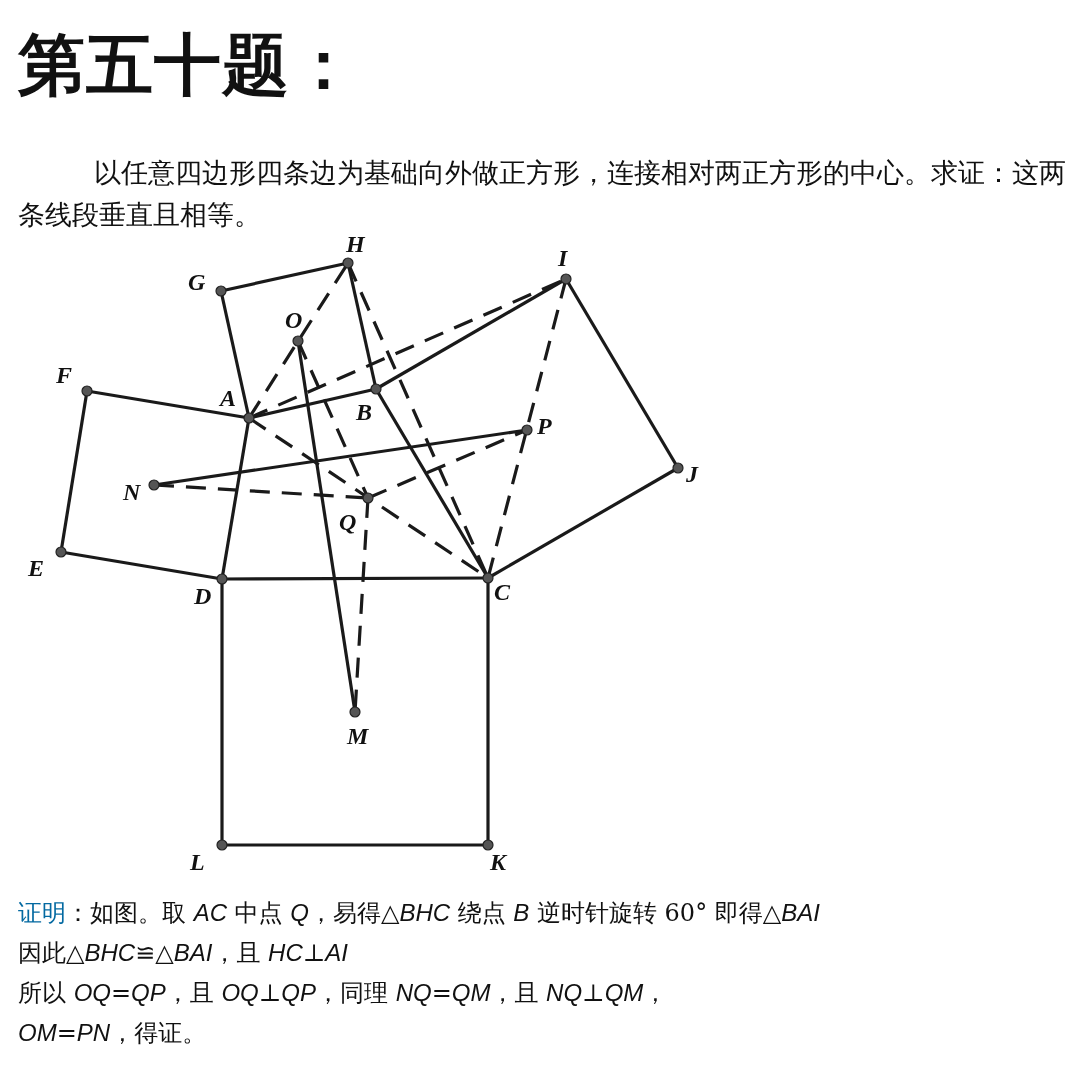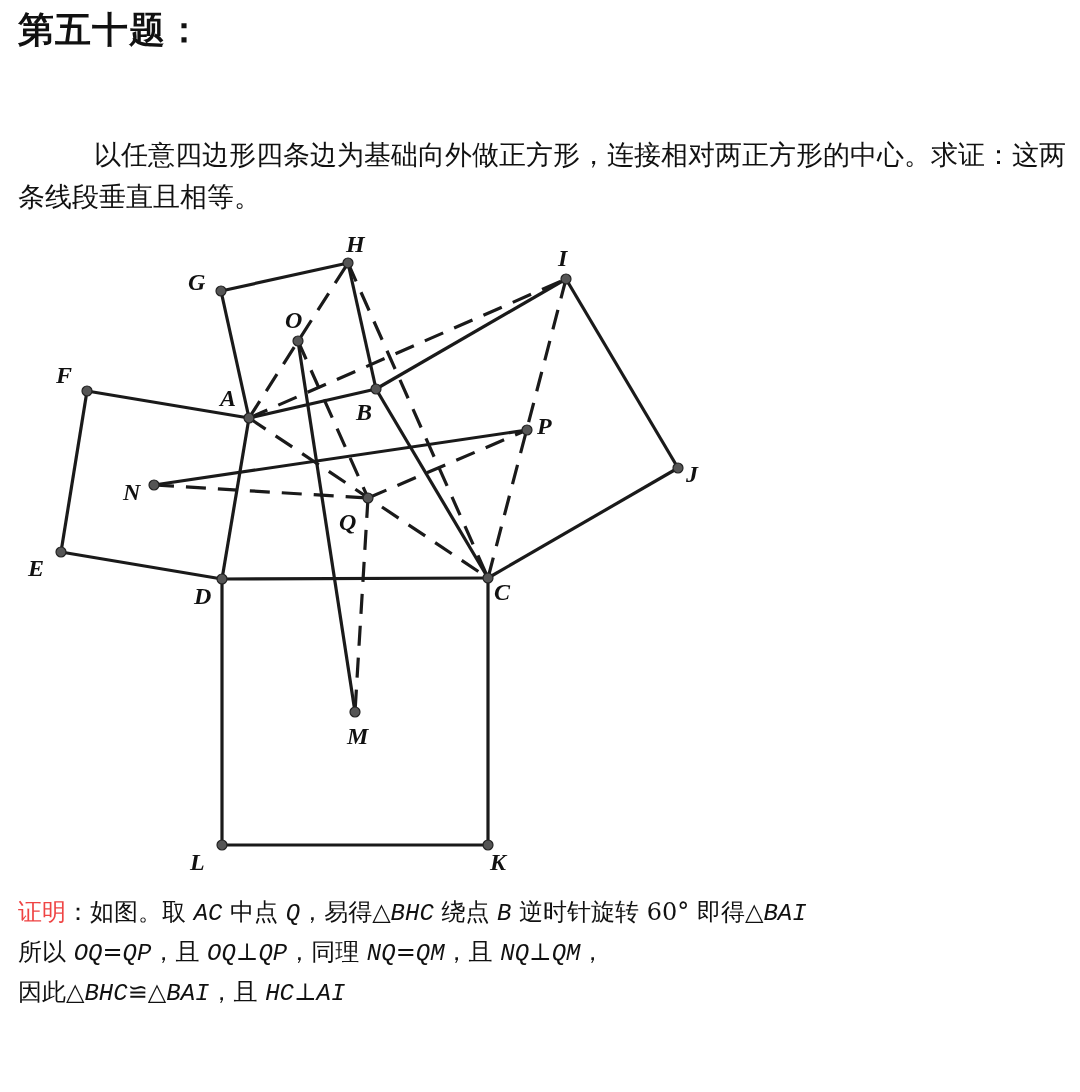--- a/index.html
+++ b/index.html
@@ -1,26 +1,26 @@
 <!DOCTYPE html>
 <html><head>
 <meta charset="utf-8">
 <style>
   html, body { margin: 0; padding: 0; background: #ffffff; }
   body { width: 1080px; height: 1092px; position: relative; overflow: hidden;
          font-family: "DejaVu Serif", "Liberation Serif", serif; color: #111; }
-  .title { position: absolute; left: 18px; top: 6px; font-size: 36px; font-weight: bold;
+  .title { position: absolute; left: 18px; top: 20px; font-size: 67px; font-weight: bold;
            letter-spacing: 1px; font-family: "DejaVu Serif", serif; }
-  .problem { position: absolute; left: 18px; top: 136px; width: 1060px; font-size: 27px;
-             line-height: 42px; text-indent: 76px; font-family: Liberation Mono, monospace; }
+  .problem { position: absolute; left: 18px; top: 152px; width: 1060px; font-size: 27px;
+             line-height: 42px; text-indent: 76px; }
   .figure { position: absolute; left: 0; top: 220px; width: 1080px; height: 670px; }
   .proof { position: absolute; left: 18px; top: 893px; font-size: 24px; line-height: 39px; }
   .proof .line { white-space: nowrap; }
-  .proof .lead { color: #ef4444; }
-  .m { font-style: italic; font-family: Liberation Mono, monospace; }
+  .proof .lead { color: #0369a1; }
+  .m { font-style: italic; font-family: Liberation Sans, sans-serif; }
   svg text { font-family: "Liberation Serif", serif; font-style: italic; font-weight: bold; font-size: 24px; fill: #111; }
 </style>
 </head>
 <body>
 
 <div class="title">第五十题：</div>
 <div class="problem">以任意四边形四条边为基础向外做正方形，连接相对两正方形的中心。求证：这两条线段垂直且相等。</div>
 
 <svg class="figure" viewBox="0 0 1080 670" width="1080" height="670">
   <g id="solid">
@@ -89,15 +89,16 @@
       <text x="347" y="524">M</text>
       <text x="123" y="280">N</text>
       <text x="285" y="108">O</text>
       <text x="537" y="214">P</text>
       <text x="339" y="310">Q</text>
     </g>
 </svg>
 
 <div class="proof" id="proof">
     <div class="line"><span class="lead">证明</span><span>：如图。取 </span><span class="m">AC</span><span> 中点 </span><span class="m">Q</span><span>，易得△</span><span class="m">BHC</span><span> 绕点 </span><span class="m">B</span><span> 逆时针旋转 60° 即得△</span><span class="m">BAI</span></div>
+    <div class="line"><span>因此△</span><span class="m">BHC</span><span>≌△</span><span class="m">BAI</span><span>，且 </span><span class="m">HC</span><span>⊥</span><span class="m">AI</span></div>
     <div class="line"><span>所以 </span><span class="m">OQ</span><span>=</span><span class="m">QP</span><span>，且 </span><span class="m">OQ</span><span>⊥</span><span class="m">QP</span><span>，同理 </span><span class="m">NQ</span><span>=</span><span class="m">QM</span><span>，且 </span><span class="m">NQ</span><span>⊥</span><span class="m">QM</span><span>，</span></div>
-    <div class="line"><span>因此△</span><span class="m">BHC</span><span>≌△</span><span class="m">BAI</span><span>，且 </span><span class="m">HC</span><span>⊥</span><span class="m">AI</span></div>
+    <div class="line"><span class="m">OM</span><span>=</span><span class="m">PN</span><span>，得证。</span></div>
   </div>
 
 </body></html>

